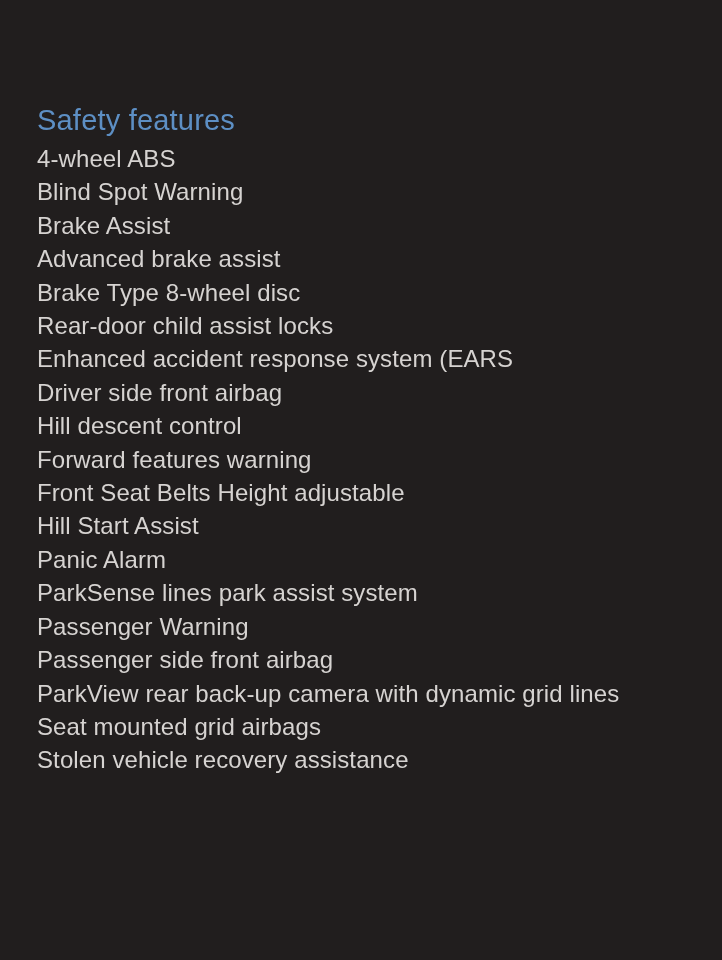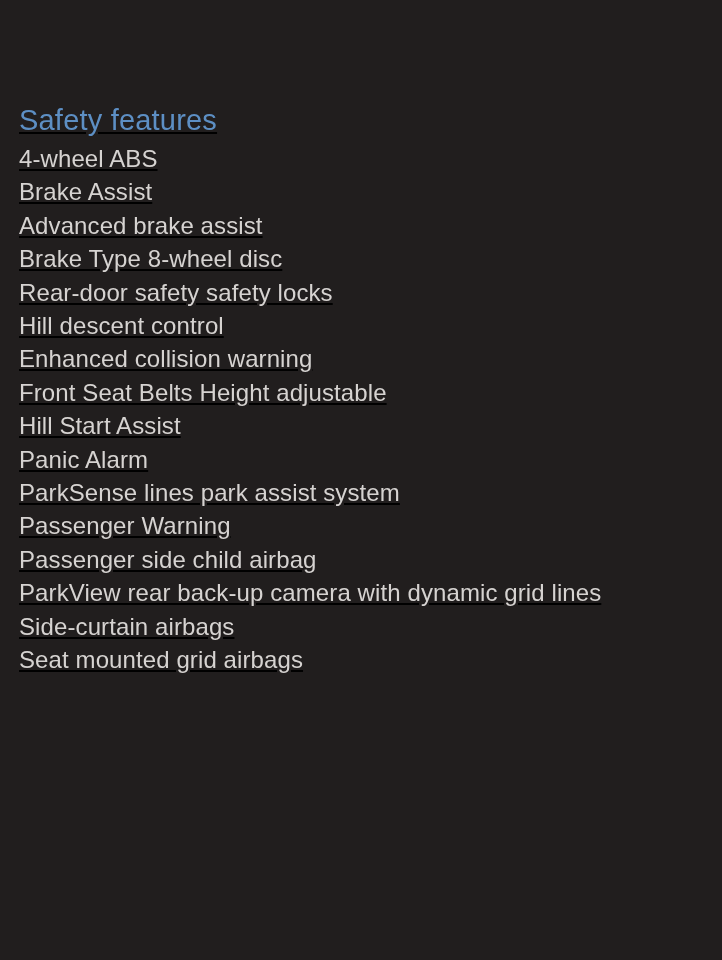--- a/index.html
+++ b/index.html
@@ -12,22 +12,21 @@
     width: 722px;
     height: 960px;
     background: var(--bg);
     overflow: hidden;
     font-family: "Liberation Sans", sans-serif;
   }
   .slide {
     width: 722px;
     height: 760px;
     background: var(--bg);
-    padding: 100px 20px 0 19px;
-    text-decoration: underline;
+    padding: 100px 20px 0 37px;
   }
   .slide-title {
     color: var(--accent);
     font-size: 29px;
     font-weight: 400;
     line-height: 40px;
     letter-spacing: 0.2px;
     margin-bottom: 2px;
   }
   .feature-list {
@@ -45,48 +44,51 @@
 </head>
 <body>
 
 <div class="slide">
   <h1 class="slide-title">Safety features</h1>
   <ul class="feature-list">
 
       <li>4-wheel ABS</li>
 
 
+      <li>Blind Spot Warning</li>
 
       <li>Brake Assist</li>
 
       <li>Advanced brake assist</li>
 
       <li>Brake Type 8-wheel disc</li>
 
-      <li>Rear-door safety safety locks</li>
+      <li>Rear-door child assist locks</li>
 
+      <li>Enhanced accident response system (EARS</li>
 
+      <li>Driver side front airbag</li>
 
       <li>Hill descent control</li>
 
-      <li>Enhanced collision warning</li>
+      <li>Forward features warning</li>
 
       <li>Front Seat Belts Height adjustable</li>
 
       <li>Hill Start Assist</li>
 
 
       <li>Panic Alarm</li>
 
       <li>ParkSense lines park assist system</li>
 
       <li>Passenger Warning</li>
 
-      <li>Passenger side child airbag</li>
+      <li>Passenger side front airbag</li>
 
       <li>ParkView rear back-up camera with dynamic grid lines</li>
 
-      <li>Side-curtain airbags</li>
 
       <li>Seat mounted grid airbags</li>
 
+      <li>Stolen vehicle recovery assistance</li>
     </ul>
 </div>
 
 </body></html>

